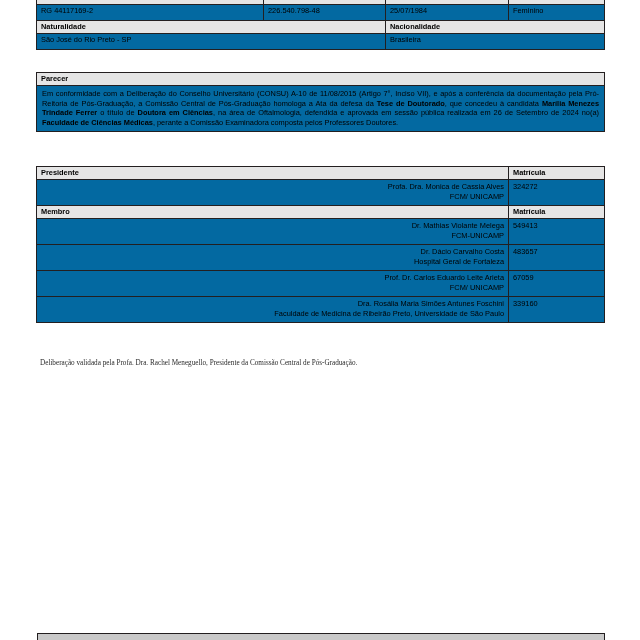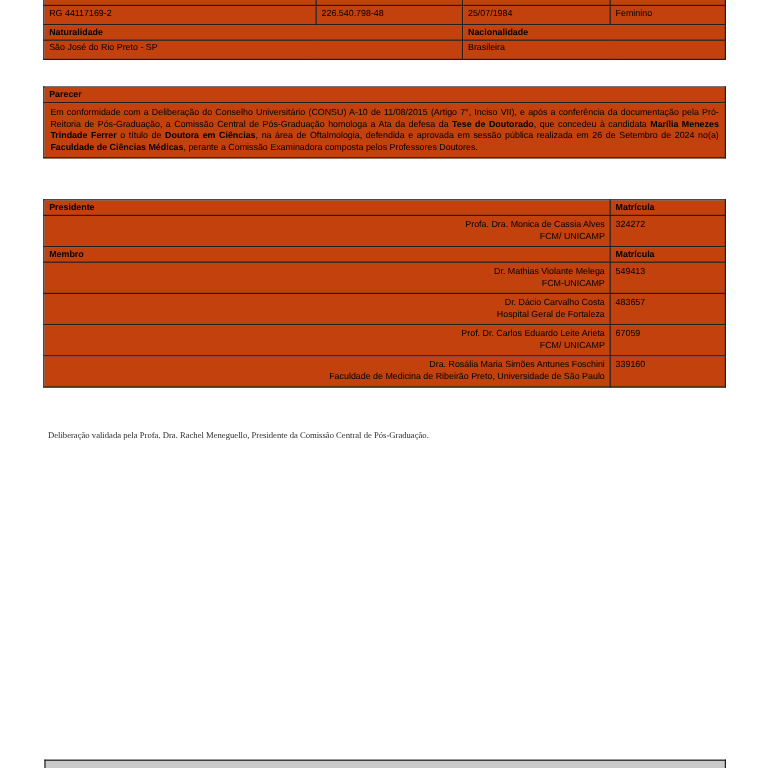--- a/index.html
+++ b/index.html
@@ -34,24 +34,24 @@
     width: 568px;
     left: 36px;
     background: #ffffff;
   }
   .doc-table td {
     border: 1px solid #231f20;
     padding: 1px 4px 2px 4px;
     vertical-align: top;
     font-size: 7.4px;
     line-height: 9.6px;
-    background: #c2410c;
+    background: #0369a1;
   }
   .doc-table td.hdr {
-    background: #c2410c;
+    background: #e5e5e5;
     font-weight: bold;
     font-size: 7.4px;
     line-height: 9.4px;
     padding-top: 1px;
     padding-bottom: 1px;
   }
 
   
   #identity-table {
     top: -9px;

